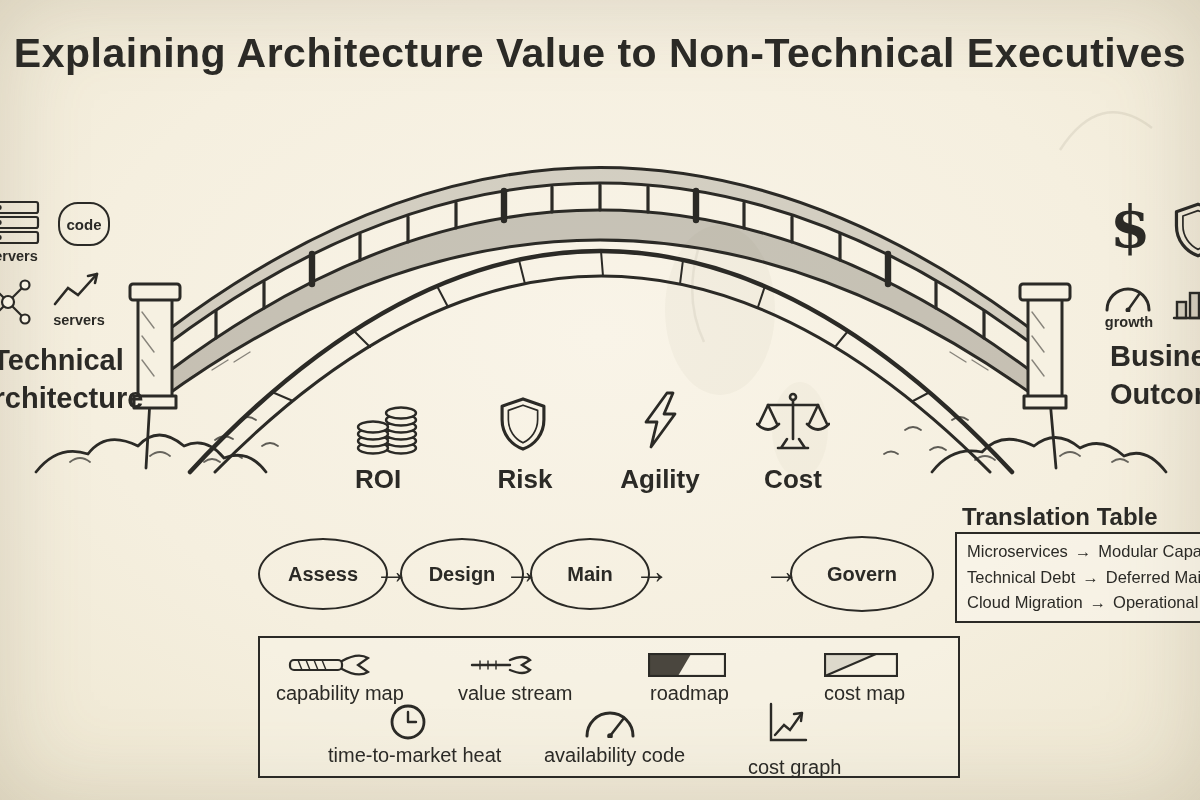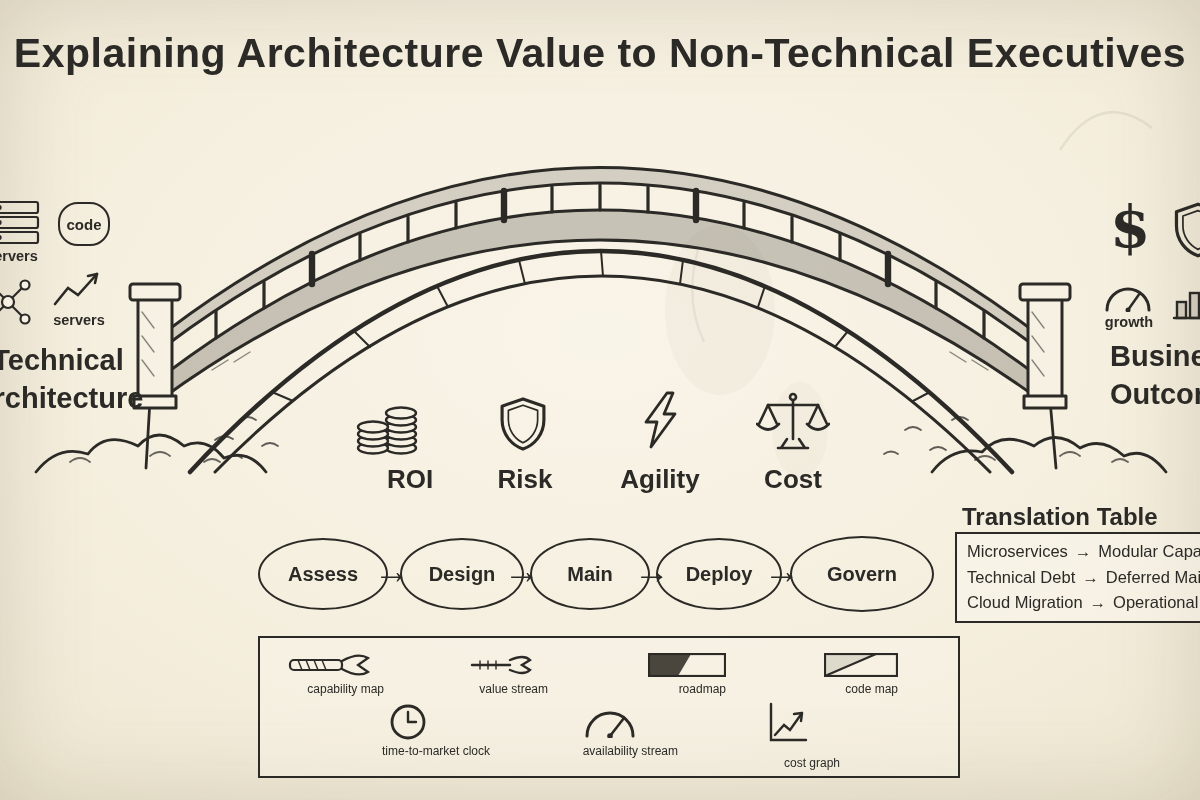--- a/index.html
+++ b/index.html
@@ -7,21 +7,21 @@
     position:relative;width:1200px;height:800px;overflow:hidden;
     background:radial-gradient(ellipse 950px 620px at 50% 42%, #f9f4e8 0%, #f5efdf 55%, #eee7d1 100%);
     box-shadow:inset 0 0 90px rgba(118,106,80,.22);
     font-family:"Liberation Sans", sans-serif;color:#2b2a26;
   }
   .abs{position:absolute;}
   .title{margin:0;font-size:41px;font-weight:700;white-space:nowrap;width:100%;text-align:center;top:30px;letter-spacing:.5px;}
   .side-label{font-size:29px;font-weight:700;line-height:1.3;text-align:center;}
   .vlabel{font-size:26px;font-weight:600;text-align:center;}
   .small-lbl{font-size:14.5px;font-weight:600;text-align:center;white-space:nowrap;}
-  .tool-lbl{font-size:12px;font-weight:500;text-align:right;white-space:nowrap;}
+  .tool-lbl{font-size:20px;font-weight:500;text-align:left;white-space:nowrap;}
   .oval{border:2.6px solid #2b2a26;border-radius:50%;display:flex;align-items:center;justify-content:center;
         font-size:20px;font-weight:600;}
   .flow-arrow{font-size:36px;font-weight:700;line-height:1;text-align:center;}
   .code-box{border:2.4px solid #2b2a26;border-radius:20px;display:flex;align-items:center;justify-content:center;
         font-size:15px;font-weight:600;}
   .tbox{border:2.6px solid #2b2a26;background:rgba(250,246,236,.55);padding:5px 10px;}
   .trow{white-space:nowrap;font-size:16.5px;font-weight:500;line-height:1.55;}
   .trow .arr{margin:0 7px;font-weight:700;}
   .ttitle{font-size:24px;font-weight:700;white-space:nowrap;}
   .toolbox{border:2.6px solid #2b2a26;background:rgba(250,246,236,.35);}
@@ -182,21 +182,21 @@
           <ellipse cx="45" cy="29" rx="15" ry="5.5"></ellipse>
         <ellipse cx="45" cy="22" rx="15" ry="5.5"></ellipse>
           <ellipse cx="45" cy="15" rx="15" ry="5.5"></ellipse>
         <ellipse cx="17" cy="50" rx="15" ry="5.5"></ellipse>
           <ellipse cx="17" cy="43" rx="15" ry="5.5"></ellipse>
         <ellipse cx="17" cy="36" rx="15" ry="5.5"></ellipse>
           <ellipse cx="17" cy="29" rx="15" ry="5.5"></ellipse>
       </g>
     </svg>
   </div>
-  <div class="abs vlabel" style="left:378px;top:464px;width:64px">ROI</div>
+  <div class="abs vlabel" style="left:346px;top:464px;width:64px">ROI</div>
 
   <div class="abs" style="left:500px;top:396px">
     <svg width="46" height="56" viewBox="0 0 44 52" stroke="#2b2a26" fill="none" stroke-width="3" stroke-linejoin="round">
       <path d="M22,2 L42,9 V22 C42,36 33,46 22,50 C11,46 2,36 2,22 V9 Z"></path>
       <path stroke-width="1.6" d="M22,8 L36,13 V22 C36,32 30,40 22,44 C14,40 8,32 8,22 V13 Z"></path>
     </svg>
   </div>
   <div class="abs vlabel" style="left:493px;top:464px;width:64px">Risk</div>
 
   <div class="abs" style="left:640px;top:390px">
@@ -225,23 +225,20 @@
     </div>
   <div class="abs flow-arrow" style="left:374px;top:553px;width:36px">→</div>
   <div class="abs oval" style="left:400px;top:538px;width:120px;height:68px">
       <span>Design</span>
     </div>
   <div class="abs flow-arrow" style="left:504px;top:553px;width:36px">→</div>
   <div class="abs oval" style="left:530px;top:538px;width:116px;height:68px">
       <span>Main</span>
     </div>
   <div class="abs flow-arrow" style="left:634px;top:553px;width:36px">→</div>
-  <div class="abs oval" style="left:656px;top:538px;width:122px;height:68px">
-      <span>Deploy</span>
-    </div>
   <div class="abs flow-arrow" style="left:764px;top:553px;width:36px">→</div>
   <div class="abs oval" style="left:790px;top:536px;width:140px;height:72px">
       <span>Govern</span>
     </div>
 
   <div class="abs ttitle" style="left:962px;top:503px">Translation Table</div>
   <div class="abs tbox" style="left:955px;top:532px;width:300px">
     <div class="trow">
       <span>Microservices</span><span class="arr">→</span><span>Modular Capa</span>
     </div>
@@ -281,38 +278,38 @@
   </div>
   <div class="abs tool-lbl" style="left:650px;top:682px;width:76px">roadmap</div>
 
   <div class="abs" style="left:824px;top:653px">
     <svg width="74" height="24" viewBox="0 0 74 24">
       <path d="M1,1 H52 L1,23 Z" fill="#4a463e" fill-opacity="0.14"></path>
       <path d="M1,23 L52,1" stroke="#2b2a26" stroke-width="2"></path>
       <rect x="1" y="1" width="72" height="22" fill="none" stroke="#2b2a26" stroke-width="2.2"></rect>
     </svg>
   </div>
-  <div class="abs tool-lbl" style="left:824px;top:682px;width:74px">code map</div>
+  <div class="abs tool-lbl" style="left:824px;top:682px;width:74px">cost map</div>
 
   <div class="abs" style="left:388px;top:702px">
     <svg width="40" height="40" viewBox="0 0 40 40" stroke="#2b2a26" fill="none" stroke-width="2.8" stroke-linecap="round">
       <circle cx="20" cy="20" r="16"></circle>
       <path stroke-width="2.4" d="M20,20 V10 M20,20 H28"></path>
     </svg>
   </div>
-  <div class="abs tool-lbl" style="left:328px;top:744px;width:162px">time-to-market clock</div>
+  <div class="abs tool-lbl" style="left:328px;top:744px;width:162px">time-to-market heat</div>
 
   <div class="abs" style="left:582px;top:702px">
     <svg width="56" height="36" viewBox="0 0 56 36" stroke="#2b2a26" fill="none" stroke-width="3" stroke-linecap="round">
       <path d="M5,34 A23,23 0 0 1 51,34"></path>
       <path stroke-width="2.6" d="M28,34 L42,16"></path>
       <circle cx="28" cy="34" r="2.8" fill="#2b2a26" stroke="none"></circle>
     </svg>
   </div>
-  <div class="abs tool-lbl" style="left:544px;top:744px;width:134px">availability stream</div>
+  <div class="abs tool-lbl" style="left:544px;top:744px;width:134px">availability code</div>
 
   <div class="abs" style="left:764px;top:700px">
     <svg width="46" height="46" viewBox="0 0 46 46" stroke="#2b2a26" fill="none" stroke-width="2.4" stroke-linecap="round">
       <path d="M7,4 V40 H42"></path>
       <path d="M11,35 L20,25 L26,30 L38,13"></path>
       <path d="M38,13 l-8,1 M38,13 l-1,8"></path>
     </svg>
   </div>
   <div class="abs tool-lbl" style="left:748px;top:756px;width:92px">cost graph</div>
 

